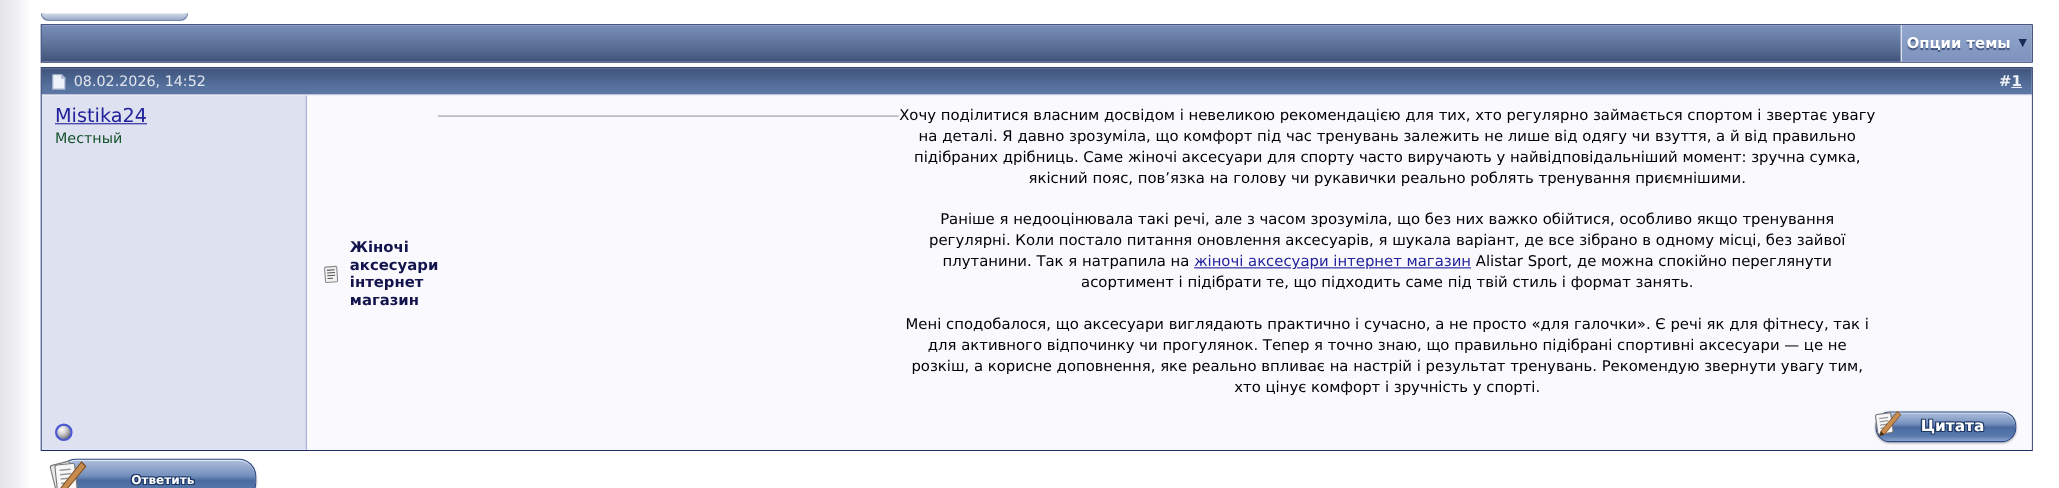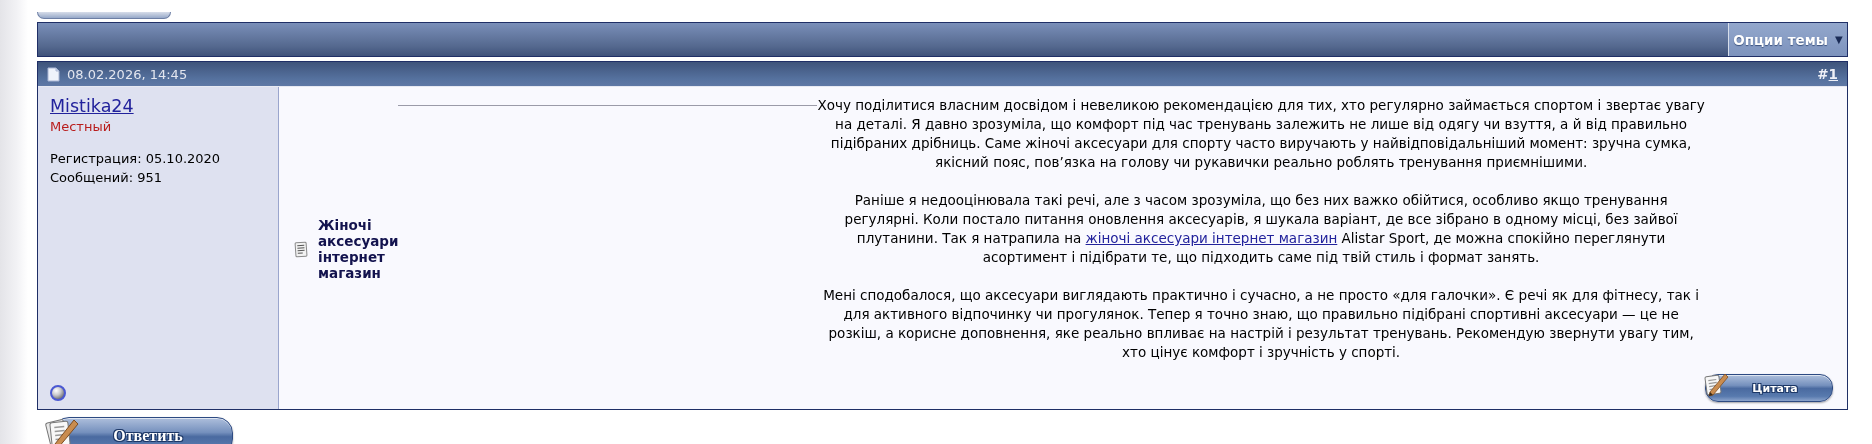--- a/index.html
+++ b/index.html
@@ -34,21 +34,21 @@
     border-bottom:1px solid #e7e9f2;color:#e3e6ef;font-size:13px;}
   .post-header .date{flex:0 0 auto;}
   .post-header .spacer{flex:1;}
   .postnum{font-weight:bold;color:#eef0f7;font-size:13.5px;}
   .postnum a{color:#eef0f7;text-decoration:underline;cursor:pointer;}
 
   .post-body{display:flex;align-items:stretch;min-height:322px;}
   .user-cell{width:216px;background:#dee1f0;padding:9px 12px 8px;display:flex;flex-direction:column;
     border-right:1px solid #9aa5cd;}
   .user-name{color:#22229c;font-size:17.5px;text-decoration:underline;cursor:pointer;width:max-content;}
-  .user-title{font-size:13px;color:#b91c1c;margin-top:3px;}
+  .user-title{font-size:13px;color:#14532d;margin-top:3px;}
   .user-meta{margin-top:16px;font-size:13px;color:#000;line-height:1.45;}
   .status-orb{margin-top:auto;width:12px;height:12px;border-radius:50%;
     background:radial-gradient(circle at 35% 30%,#ffffff 0%,#c9c9cd 40%,#77777c 75%,#4a4a4f 100%);
     border:2px solid #4a58d2;}
 
   .content-cell{flex:1;background:#f9f9fe;padding:9px 14px 7px;display:flex;}
   .title-row{display:flex;align-items:center;gap:8px;}
   .post-title{font-weight:bold;font-size:13.5px;color:#13134e;}
   .title-sep{border:none;border-top:1px solid #9b9ba8;margin:9px 0 12px;width:100%;}
   .post-text{font-size:13.5px;line-height:19px;color:#000;}
@@ -57,25 +57,25 @@
 
   
   .glossy{display:inline-flex;align-items:center;justify-content:center;position:relative;
     border:1px solid #2d4a82;border-radius:16px;cursor:pointer;
     background:linear-gradient(180deg,#aebfdc 0%,#7590bd 40%,#4a6aa0 52%,#587aae 82%,#8ba3cc 100%);
     box-shadow:inset 0 1px 0 rgba(255,255,255,.6),0 1px 2px rgba(0,0,0,.35);}
   .glossy .txt{color:#ffffff;font-weight:bold;
     text-shadow:1px 1px 0 #1c3766,-1px -1px 0 #1c3766,1px -1px 0 #1c3766,-1px 1px 0 #1c3766;}
   .quote-btn{height:26px;min-width:90px;border-radius:13px;margin-top:auto;align-self:flex-end;
     padding:0 12px 0 24px;}
-  .quote-btn .txt{font-size:11px;}
+  .quote-btn .txt{font-size:14px;}
   .quote-btn .btn-icon{position:absolute;left:-8px;top:-6px;}
   .reply-btn{height:36px;min-width:132px;margin-top:7px;margin-left:16px;
     padding:0 18px 0 28px;}
-  .reply-btn .txt{font-size:16px;font-family:Liberation Serif, serif;}
+  .reply-btn .txt{font-size:11px;}
   .reply-btn .btn-icon{position:absolute;left:-16px;top:-5px;}
   .btn-icon svg{display:block;}
 </style>
 </head>
 <body>
 
 <div class="left-strip"></div>
 
 <div class="main">
 
@@ -91,34 +91,30 @@
 
   <div class="posttable">
 
     <div class="post-header">
       <span style="display:inline-flex;">
         <svg width="13" height="15" viewBox="0 0 13 15">
           <path d="M1 1 h8 l3 3 v10 h-11 z" fill="#eef2fb" stroke="#aab6d4" stroke-width="1"></path>
           <path d="M9 1 l3 3 h-3 z" fill="#c9d4ea" stroke="#aab6d4" stroke-width="1"></path>
         </svg>
       </span>
-      <span class="date">08.02.2026, 14:45</span>
+      <span class="date">08.02.2026, 14:52</span>
       <span class="spacer"></span>
       <span class="postnum"><span>#</span><a>1</a></span>
     </div>
 
     <div class="post-body">
 
       <div class="user-cell">
         <a class="user-name">Mistika24</a>
         <div class="user-title">Местный</div>
-        <div class="user-meta">
-          <div>Регистрация: 05.10.2020</div>
-          <div>Сообщений: 951</div>
-        </div>
         <span class="status-orb"></span>
       </div>
 
       <div class="content-cell">
         <div class="title-row">
           <span style="display:inline-flex;">
             <svg width="17" height="17" viewBox="0 0 17 17">
               <rect x="2.5" y="1.5" width="11" height="14" rx="1" fill="#f2f2f2" stroke="#8a8a8a" transform="rotate(-4 8 8)"></rect>
               <g stroke="#555" stroke-width="1" transform="rotate(-4 8 8)">
                 <line x1="4.5" y1="4.5" x2="11.5" y2="4.5"></line>

